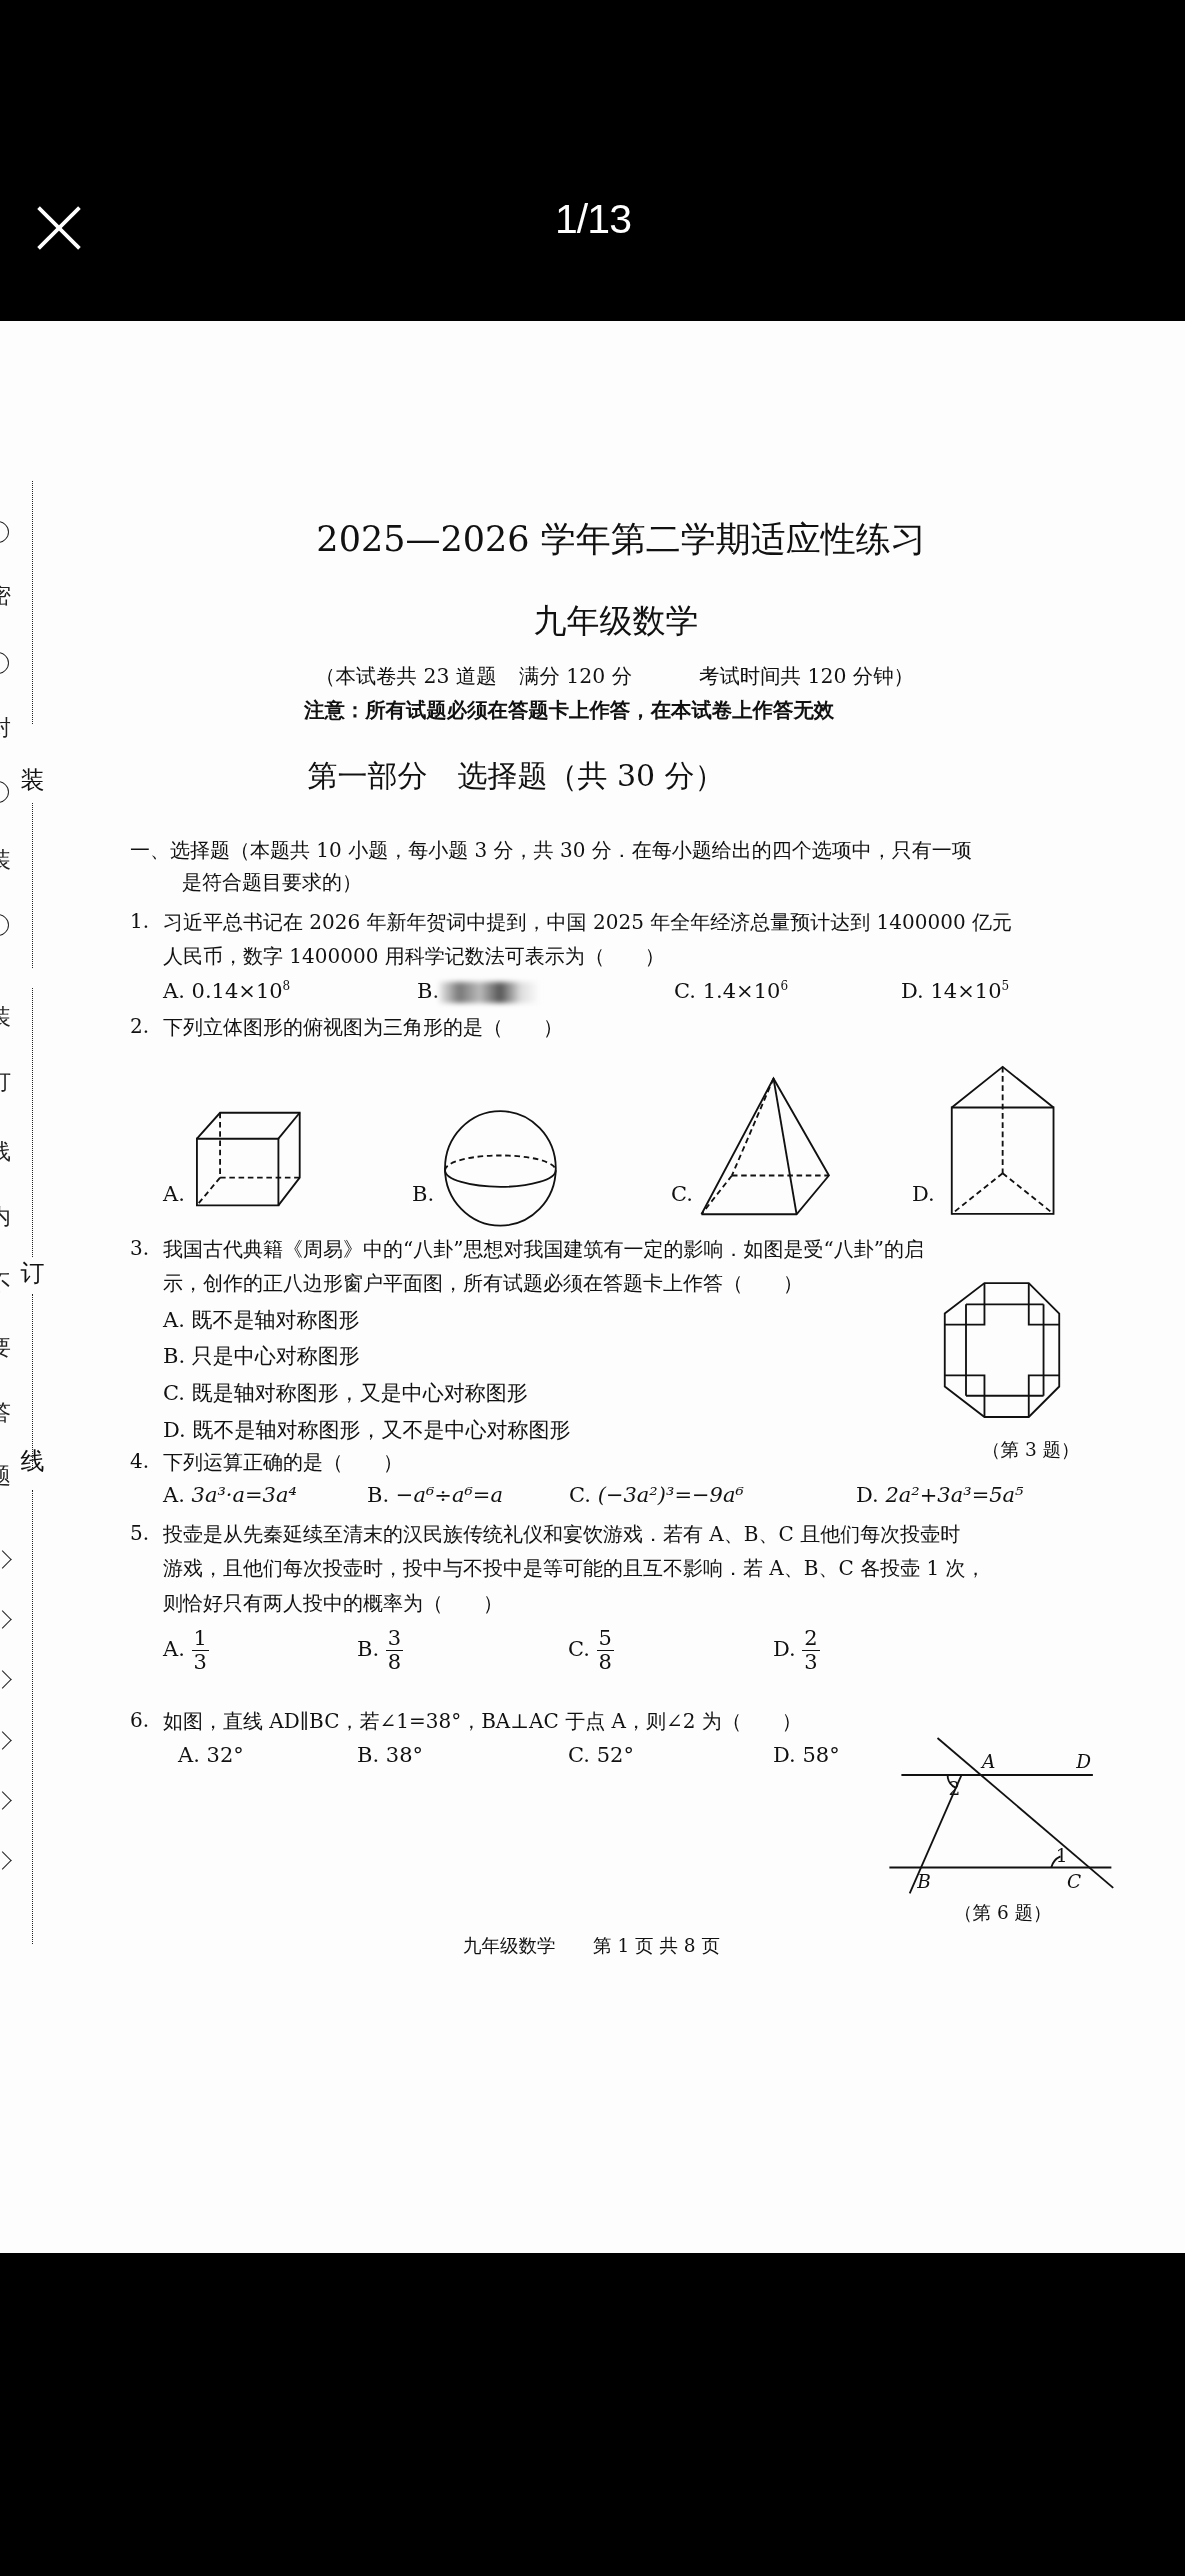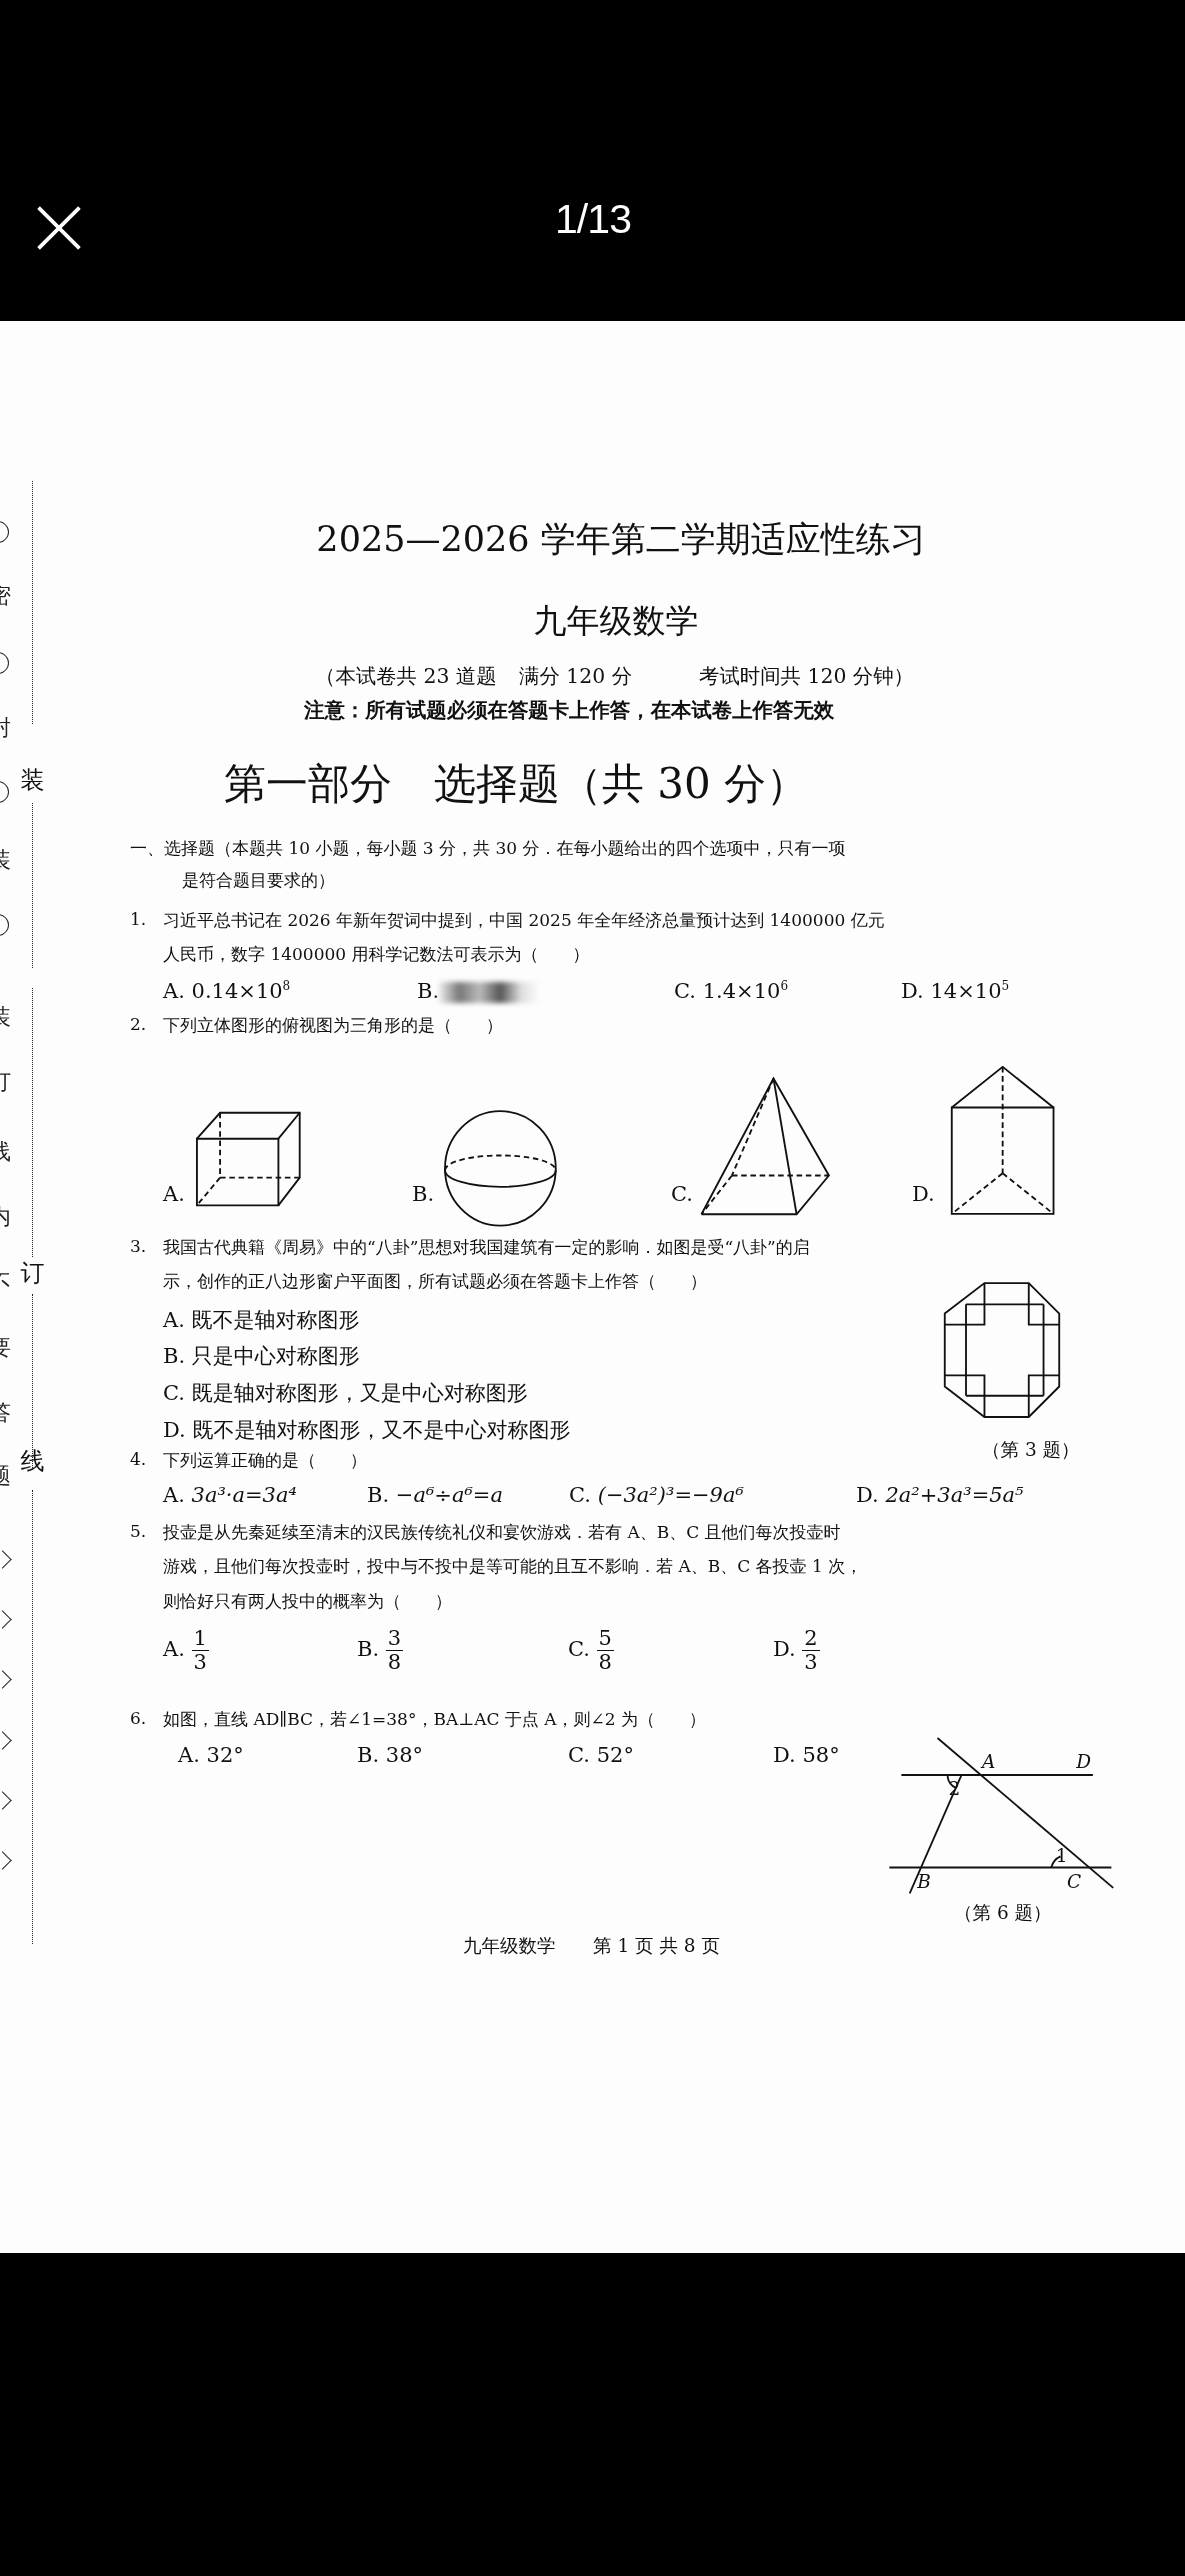--- a/index.html
+++ b/index.html
@@ -19,22 +19,22 @@
   .margin-dots { position: absolute; left: 32px; border-left: 1.9px dotted #222; width: 0; }
   .margin-char { position: absolute; font-size: 24px; line-height: 1; }
   .margin-left-char { position: absolute; left: -11px; font-size: 22px; line-height: 1; color: #222; }
   .margin-paren { position: absolute; left: -13px; width: 22px; height: 22px; border: 1.9px solid #222; border-radius: 50%; border-left-color: transparent; border-top-color: transparent; transform: rotate(-45deg); }
   .margin-chev { position: absolute; left: -3.7px; width: 13px; height: 13px; border-right: 1.9px solid #222; border-bottom: 1.9px solid #222; transform: rotate(-45deg); }
 
   .abs { position: absolute; white-space: nowrap; }
   .title { font-size: 35px; left: 0; width: 1186px; text-align: center; padding-left: 56px; }
   .subtitle { font-size: 33px; left: 0; width: 1186px; text-align: center; padding-left: 46px; }
   .info { font-size: 20.4px; }
-  .section-title { font-size: 42px; left: 0; width: 976px; text-align: center; padding-left: 56px; }
-  .q { font-size: 17px; }
+  .section-title { font-size: 30px; left: 0; width: 976px; text-align: center; padding-left: 56px; }
+  .q { font-size: 20px; }
   .opt { font-size: 21px; }
   .cap { font-size: 18.5px; }
   .footer { font-size: 18.5px; }
   sup { font-size: 12px; vertical-align: super; }
   .frac { display: inline-flex; flex-direction: column; align-items: center; vertical-align: middle; line-height: 1.1; }
   .frac .num { border-bottom: 1.9px solid #111; padding: 0 1.9px; }
   .blurred { display: inline-block; width: 102px; height: 20.4px; background: linear-gradient(90deg, #eee, #777, #bbb, #555, #ddd, #fff); filter: blur(2.8px); vertical-align: middle; }
   svg.fig { position: absolute; overflow: visible; }
   svg.fig line, svg.fig polyline, svg.fig polygon, svg.fig ellipse, svg.fig path { stroke: #111; stroke-width: 2; fill: none; }
   svg.fig .dash { stroke-dasharray: 6 4; }

